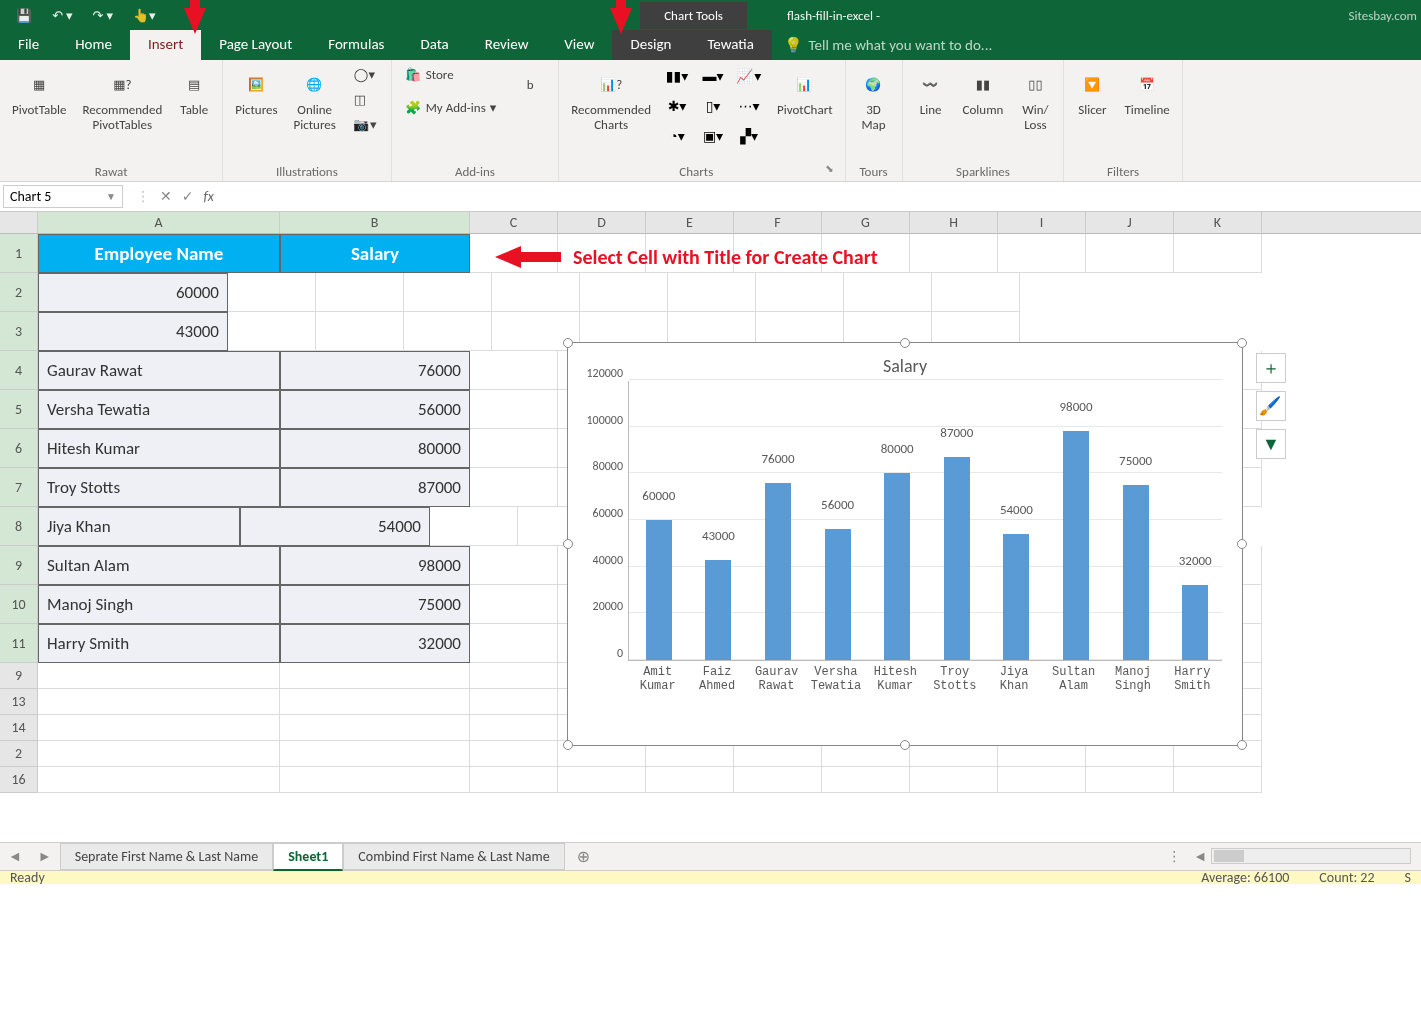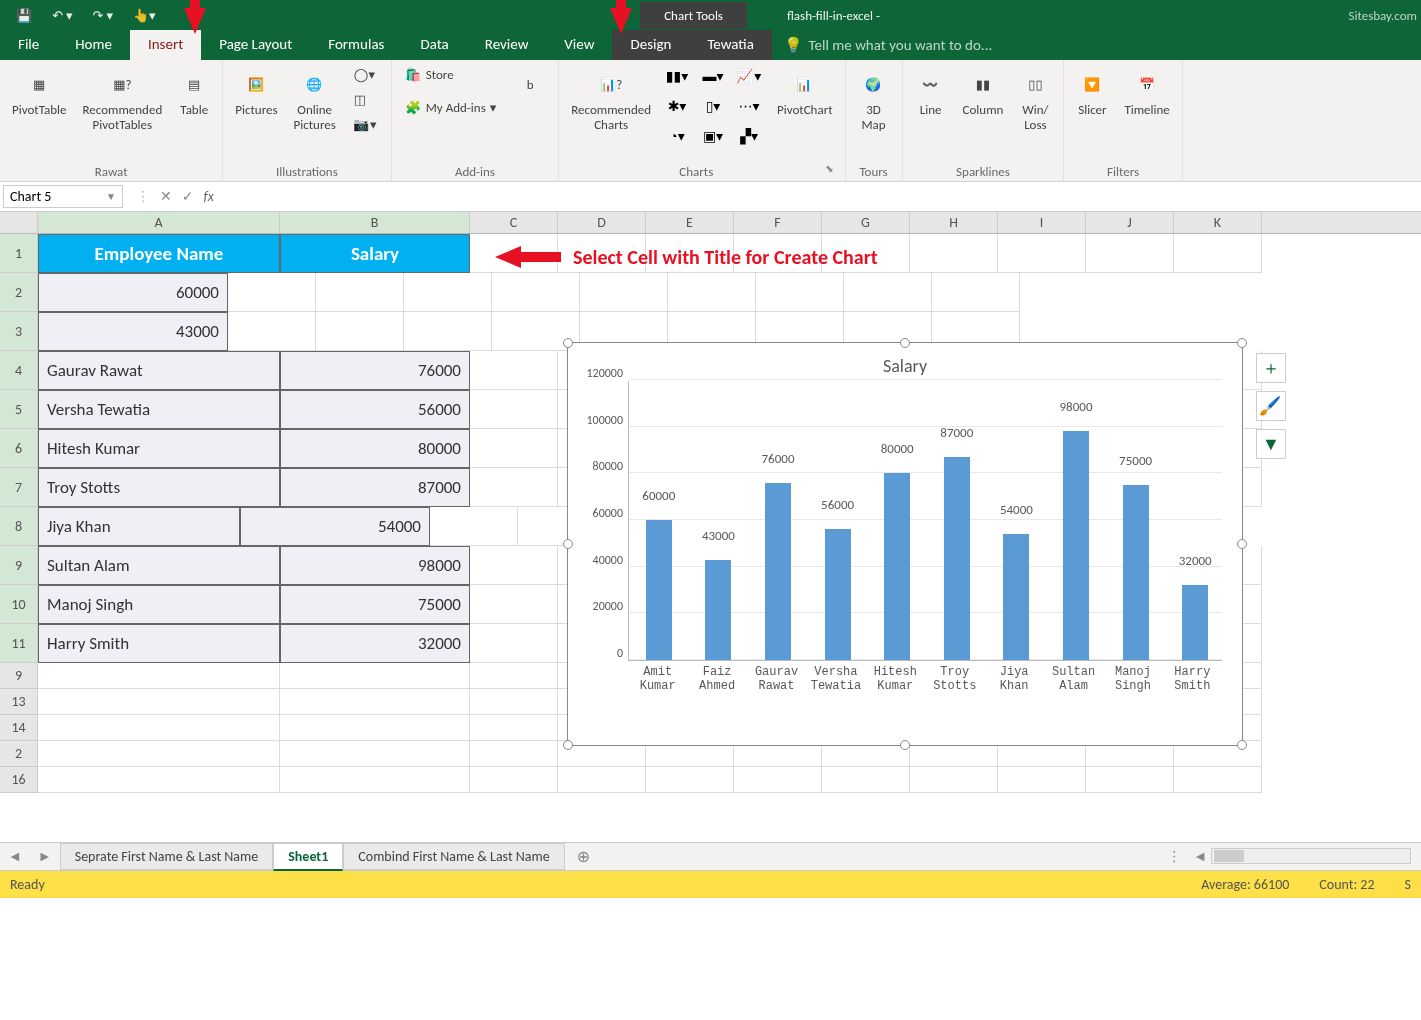--- a/index.html
+++ b/index.html
@@ -84,21 +84,21 @@
 .sheettabs { display: flex; align-items: center; height: 28px; border-top: 1px solid #ccc; background: #f3f2f1; font-size: 14px; }
 .nav-btn { padding: 0 8px; color: #888; cursor: pointer; }
 .sheettab { padding: 4px 14px; border: 1px solid #ccc; background: #eaeaea; cursor: pointer; color: #444; }
 .sheettab.active { background: #fff; border-bottom: 2px solid #0e6537; color: #0e6537; font-weight: 600; }
 .add-sheet { padding: 0 12px; color: #888; cursor: pointer; font-size: 16px; }
 .hscroll { flex: 1; display: flex; justify-content: flex-end; padding-right: 10px; }
 .sb { width: 200px; height: 16px; background: #eee; border: 1px solid #ccc; position: relative; }
 .sb-thumb { position: absolute; left: 2px; top: 1px; width: 30px; height: 12px; background: #ccc; }
 
 
-.status { display: flex; align-items: center; height: 28px; background: #fde047; border-top: 1px solid #ccc; font-size: 14px; color: #555; padding: 0 10px; }
+.status { display: flex; align-items: center; height: 14px; background: #fef9c3; border-top: 1px solid #ccc; font-size: 14px; color: #555; padding: 0 10px; }
 .status-right { margin-left: auto; display: flex; gap: 30px; }
 </style>
 </head>
 <body>
 
 <div class="titlebar">
   <div class="qat">
     <span class="qat-btn">💾</span>
     <span class="qat-btn">↶ ▾</span>
     <span class="qat-btn">↷ ▾</span>

